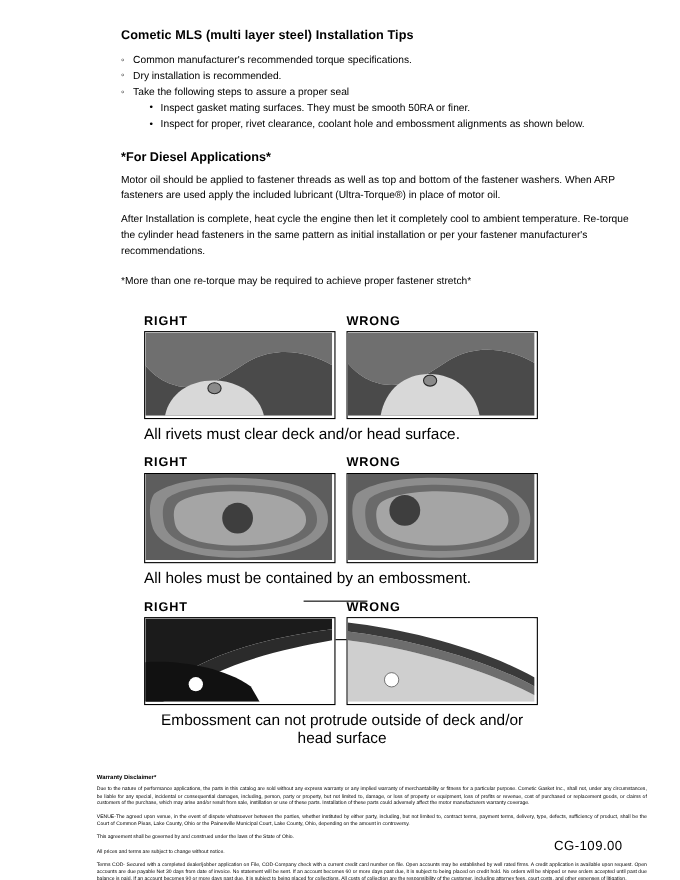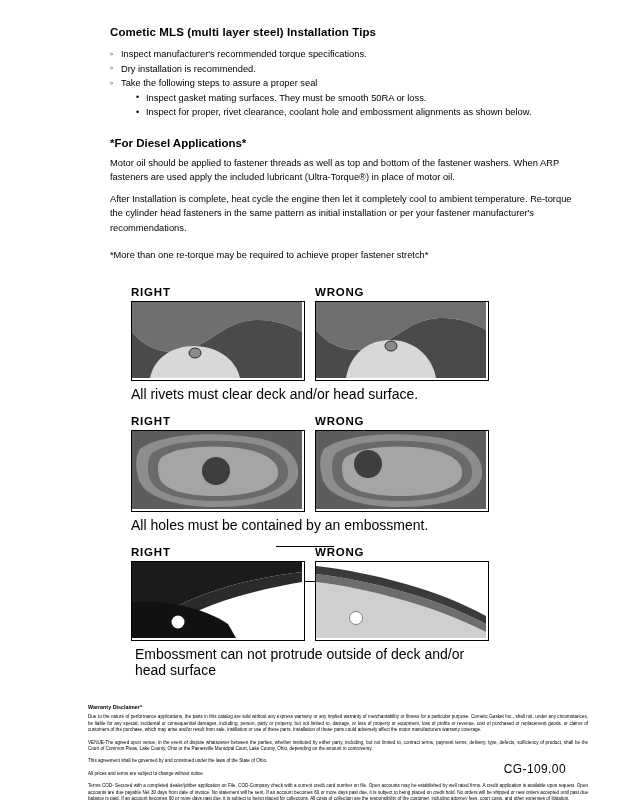--- a/index.html
+++ b/index.html
@@ -169,26 +169,26 @@
   }
 </style>
 </head>
 <body>
 
 <div class="page">
 
   <h1 class="title">Cometic MLS (multi layer steel) Installation Tips</h1>
 
   <ul class="bullets">
-    <li>Inspect manufacturer's recommended torque specifications.</li>
+    <li>Common manufacturer's recommended torque specifications.</li>
     <li>Dry installation is recommended.</li>
     <li>Take the following steps to assure a proper seal</li>
   </ul>
   <ul class="subbullets" style="margin-left:90px;">
-    <li>Inspect gasket mating surfaces.  They must be smooth 50RA or loss.</li>
+    <li>Inspect gasket mating surfaces.  They must be smooth 50RA or finer.</li>
     <li>Inspect for proper, rivet clearance, coolant hole and embossment alignments as shown below.</li>
   </ul>
 
   <h2 class="section-title">*For Diesel Applications*</h2>
   <p class="para">Motor oil should be applied to fastener threads as well as top and bottom of the fastener washers. When ARP fasteners are used apply the included lubricant (Ultra-Torque®) in place of motor oil.</p>
   <p class="para">After Installation is complete, heat cycle the engine then let it completely cool to ambient temperature. Re-torque the cylinder head fasteners in the same pattern as initial installation or per your fastener manufacturer's recommendations.</p>
   <p class="para" style="margin-top:13px;">*More than one re-torque may be required to achieve proper fastener stretch*</p>
 
   <div class="figures">
 
@@ -282,21 +282,21 @@
               <rect x="0" y="0" width="170" height="76" fill="#ffffff"></rect>
               <path d="M0,20 C50,26 120,44 170,70 L170,76 L0,76 Z" fill="#cfcfcf"></path>
               <path d="M0,20 C50,26 120,44 170,70 L170,62 C122,36 52,18 0,12 Z" fill="#6d6d6d"></path>
               <path d="M0,12 C52,18 122,36 170,62 L170,54 C124,28 54,10 0,4 Z" fill="#3a3a3a"></path>
               <circle cx="40" cy="56" r="6.5" fill="#ffffff" stroke="#555" stroke-width="0.7"></circle>
             </svg>
           </div>
         </div>
       </div>
       <div class="caption-wrap">
-        <div class="caption" style="padding-left:4px;">Embossment can not protrude outside of deck and/or head surface</div>
+        <div class="caption" style="padding-left:4px;text-align:center;">Embossment can not protrude outside of deck and/or head surface</div>
       </div>
     </div>
   </div>
 
   <div class="warranty">
     <div class="warranty-title">Warranty Disclaimer*</div>
     <p>Due to the nature of performance applications, the parts in this catalog are sold without any express warranty or any implied warranty of merchantability or fitness for a particular purpose.  Cometic Gasket Inc., shall not, under any circumstances, be liable for any special, incidental or consequential damages, including, person, party or property, but not limited to, damage, or loss of property or equipment, loss of profits or revenue, cost of purchased or replacement goods, or claims of customers of the purchase, which may arise and/or result from sale, instillation or use of these parts.  Installation of these parts could adversely affect the motor manufacturers warranty coverage.</p>
     <p>VENUE-The agreed upon venue, in the event of dispute whatsoever between the parties, whether instituted by either party, including, but not limited to, contract terms, payment terms, delivery, type, defects, sufficiency of product, shall be the Court of Common Pleas, Lake County, Ohio or the Painesville Municipal Court, Lake County, Ohio, depending on the amount in controversy.</p>
     <p>This agreement shall be governed by and construed under the laws of the State of Ohio.</p>
     <p>All prices and terms are subject to change without notice.</p>

